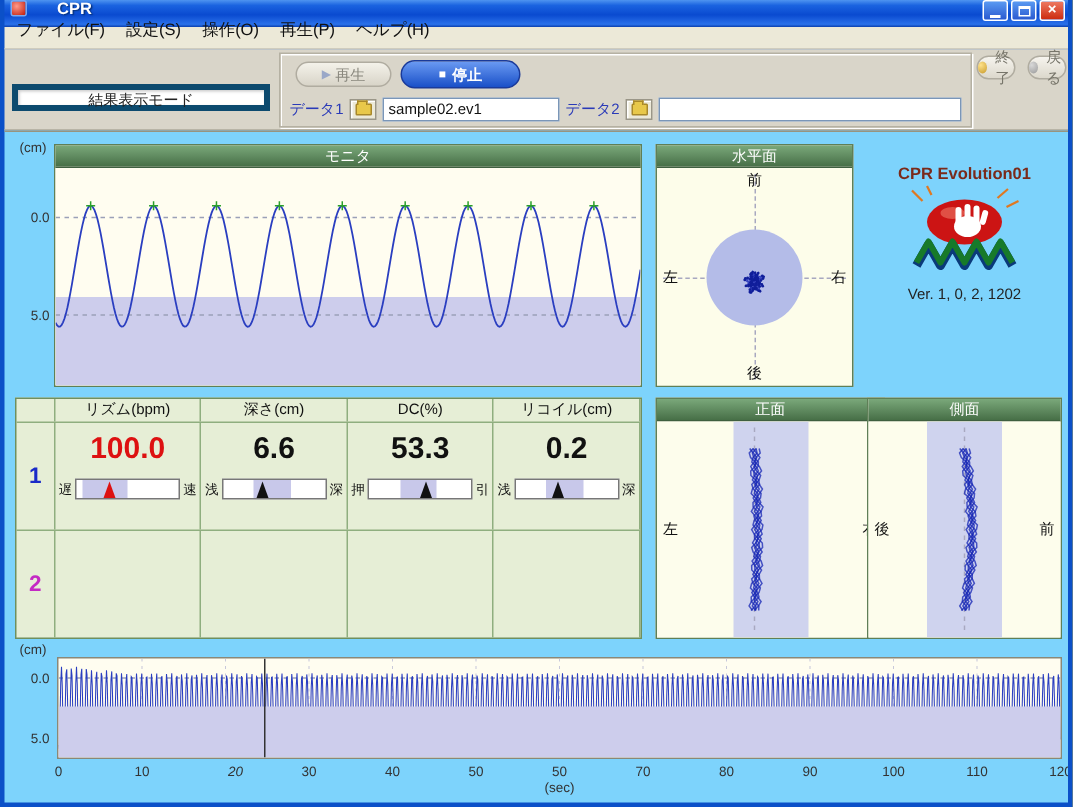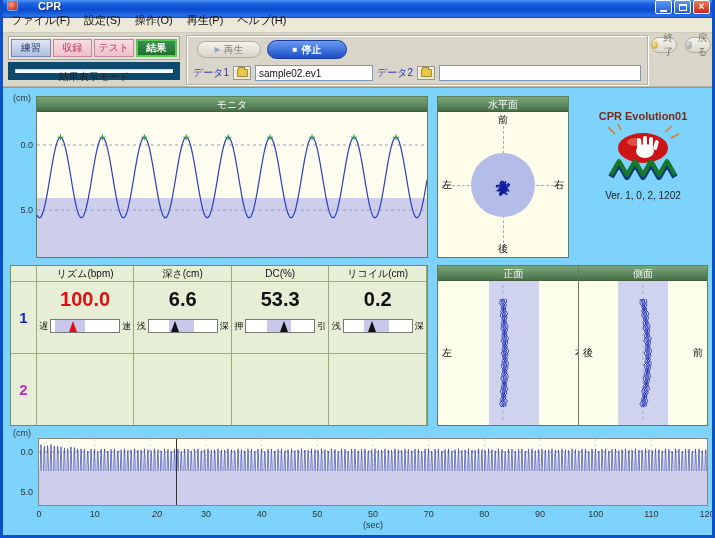--- a/index.html
+++ b/index.html
@@ -17,21 +17,21 @@
 .glyph-max{width:8px;height:7px;border:1px solid #fff;border-top:2px solid #fff;}
 .menubar{height:15px;background:#ece9d8;border-bottom:1px solid #cfccbe;display:flex;align-items:center;font-size:11px;padding-left:1px;}
 .menu-item{padding:0 7px;height:25px;line-height:15px;color:#111;}
 .toolbar{height:54px;background:#d9d5c9;position:relative;border-bottom:1px solid #b8b4a6;}
 .mode-group{position:absolute;left:5px;top:3px;width:172px;}
 .mode-buttons{display:flex;gap:2px;border:1px solid #aaa596;background:#e4e0d4;padding:2px;height:24px;box-shadow:inset 1px 1px 0 #fff;}
 .mode-btn{flex:1;font-size:10px;height:18px;border:1px solid #888;display:flex;align-items:center;justify-content:center;}
 .mode-btn.blue{background:linear-gradient(180deg,#dfe7f5,#aebfe0);color:#223a6a;border-color:#7a8ab0;}
 .mode-btn.pink{background:linear-gradient(180deg,#f8dde2,#eec0ca);color:#c23a5a;border-color:#c08a98;}
 .mode-btn.green{background:linear-gradient(180deg,#3f8f4f,#1f6f2f);color:#fff;border:2px solid #55cc55;font-weight:bold;}
-.mode-label-box{margin-top:2px;height:18px;background:#fff;border:7px solid #0c4a6e;box-shadow:inset 1px 1px 2px #ccc;font-size:10px;text-align:center;line-height:16px;color:#222;}
+.mode-label-box{margin-top:20px;height:18px;background:#fff;border:4px solid #0c4a6e;box-shadow:inset 1px 1px 2px #ccc;font-size:10px;text-align:center;line-height:16px;color:#222;}
 .playback-group{position:absolute;left:183px;top:2px;width:462px;height:50px;border:1px solid #b5b1a3;box-shadow:inset 1px 1px 0 #fff,1px 1px 0 #fff;}
 .play-btn{position:absolute;left:10px;top:5px;width:64px;height:17px;border-radius:9px;border:1px solid #b0aca0;background:linear-gradient(180deg,#f4f2ea,#d8d4c8);color:#8a887e;font-size:10px;display:flex;align-items:center;justify-content:center;gap:3px;}
 .play-icon{color:#9aa8c8;font-size:8px;}
 .stop-btn{position:absolute;left:80px;top:4px;width:80px;height:19px;border-radius:10px;border:1px solid #1a3a9a;background:linear-gradient(180deg,#6a9af2,#1a50c8);color:#fff;font-size:10px;font-weight:bold;display:flex;align-items:center;justify-content:center;gap:4px;}
 .stop-icon{font-size:8px;}
 .data-row{position:absolute;left:6px;top:29px;right:6px;display:flex;align-items:center;gap:4px;font-size:10px;}
 .data-label{color:#2a3ab8;white-space:nowrap;}
 .folder-btn{width:18px;height:14px;border:1px solid #9a9688;background:#ece9d8;display:flex;align-items:center;justify-content:center;box-shadow:inset 1px 1px 0 #fff;}
 .folder-icon{width:11px;height:8px;background:#e8c84a;border:1px solid #a8882a;border-radius:1px;position:relative;}
 .folder-icon::before{content:"";position:absolute;top:-3px;left:0;width:5px;height:2px;background:#e8c84a;border:1px solid #a8882a;border-bottom:none;}
@@ -119,26 +119,20 @@
   <div class="menubar" id="menubar">
       <span class="menu-item">ファイル(F)</span>
       <span class="menu-item">設定(S)</span>
       <span class="menu-item">操作(O)</span>
       <span class="menu-item">再生(P)</span>
       <span class="menu-item">ヘルプ(H)</span>
     </div>
 
   <div class="toolbar">
     <div class="mode-group">
-      <div class="mode-buttons" id="modeButtons">
-          <div class="mode-btn blue">練習</div>
-          <div class="mode-btn pink">収録</div>
-          <div class="mode-btn pink">テスト</div>
-          <div class="mode-btn green active">結果</div>
-        </div>
       <div class="mode-label-box">結果表示モード</div>
     </div>
     <div class="playback-group">
       <button class="play-btn">
         <span class="play-icon">▶</span>
         <span>再生</span>
       </button>
       <button class="stop-btn">
         <span class="stop-icon">■</span>
         <span>停止</span>

